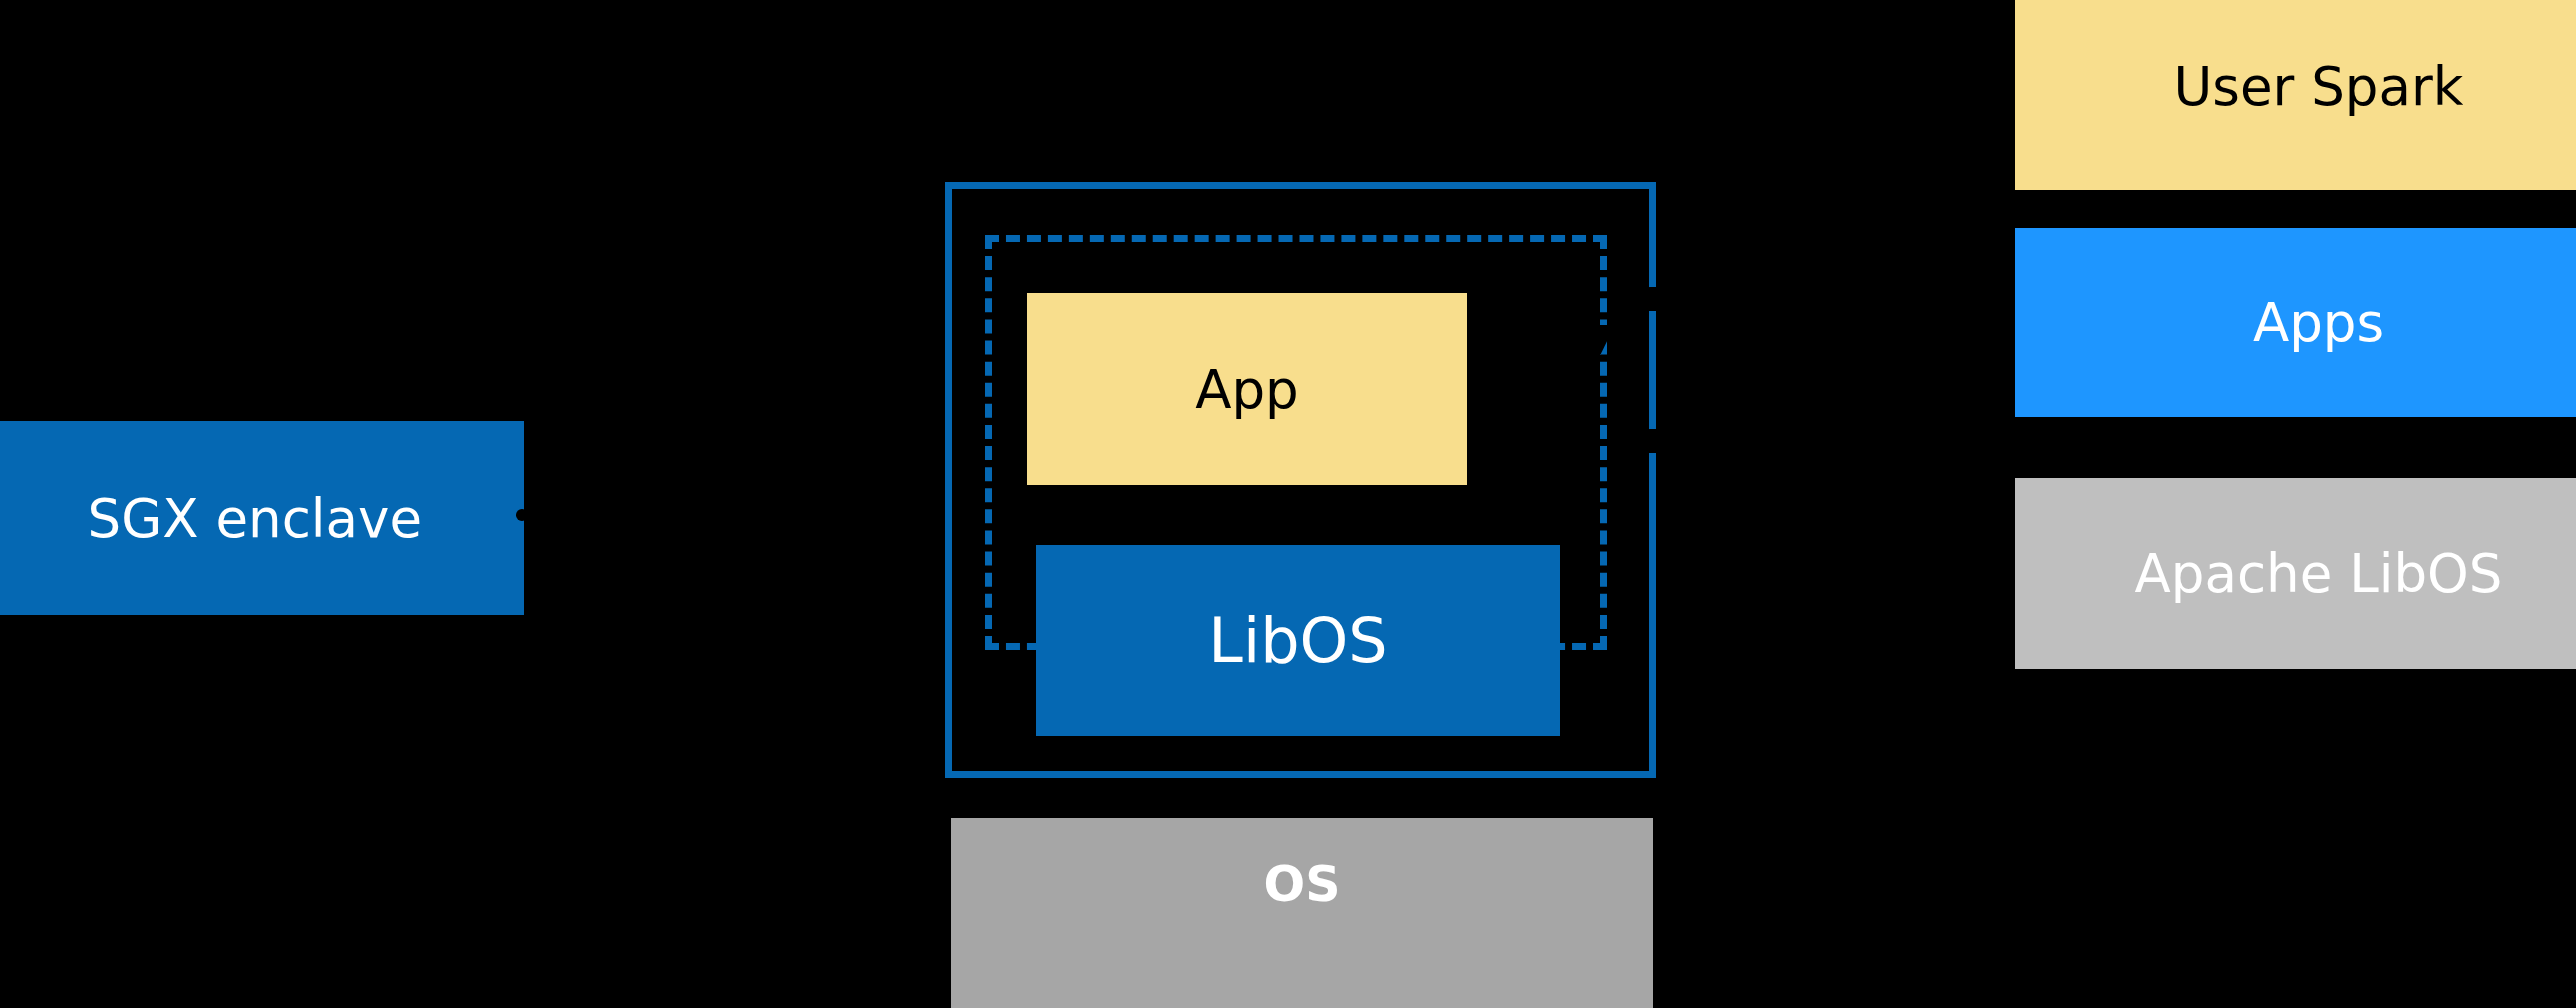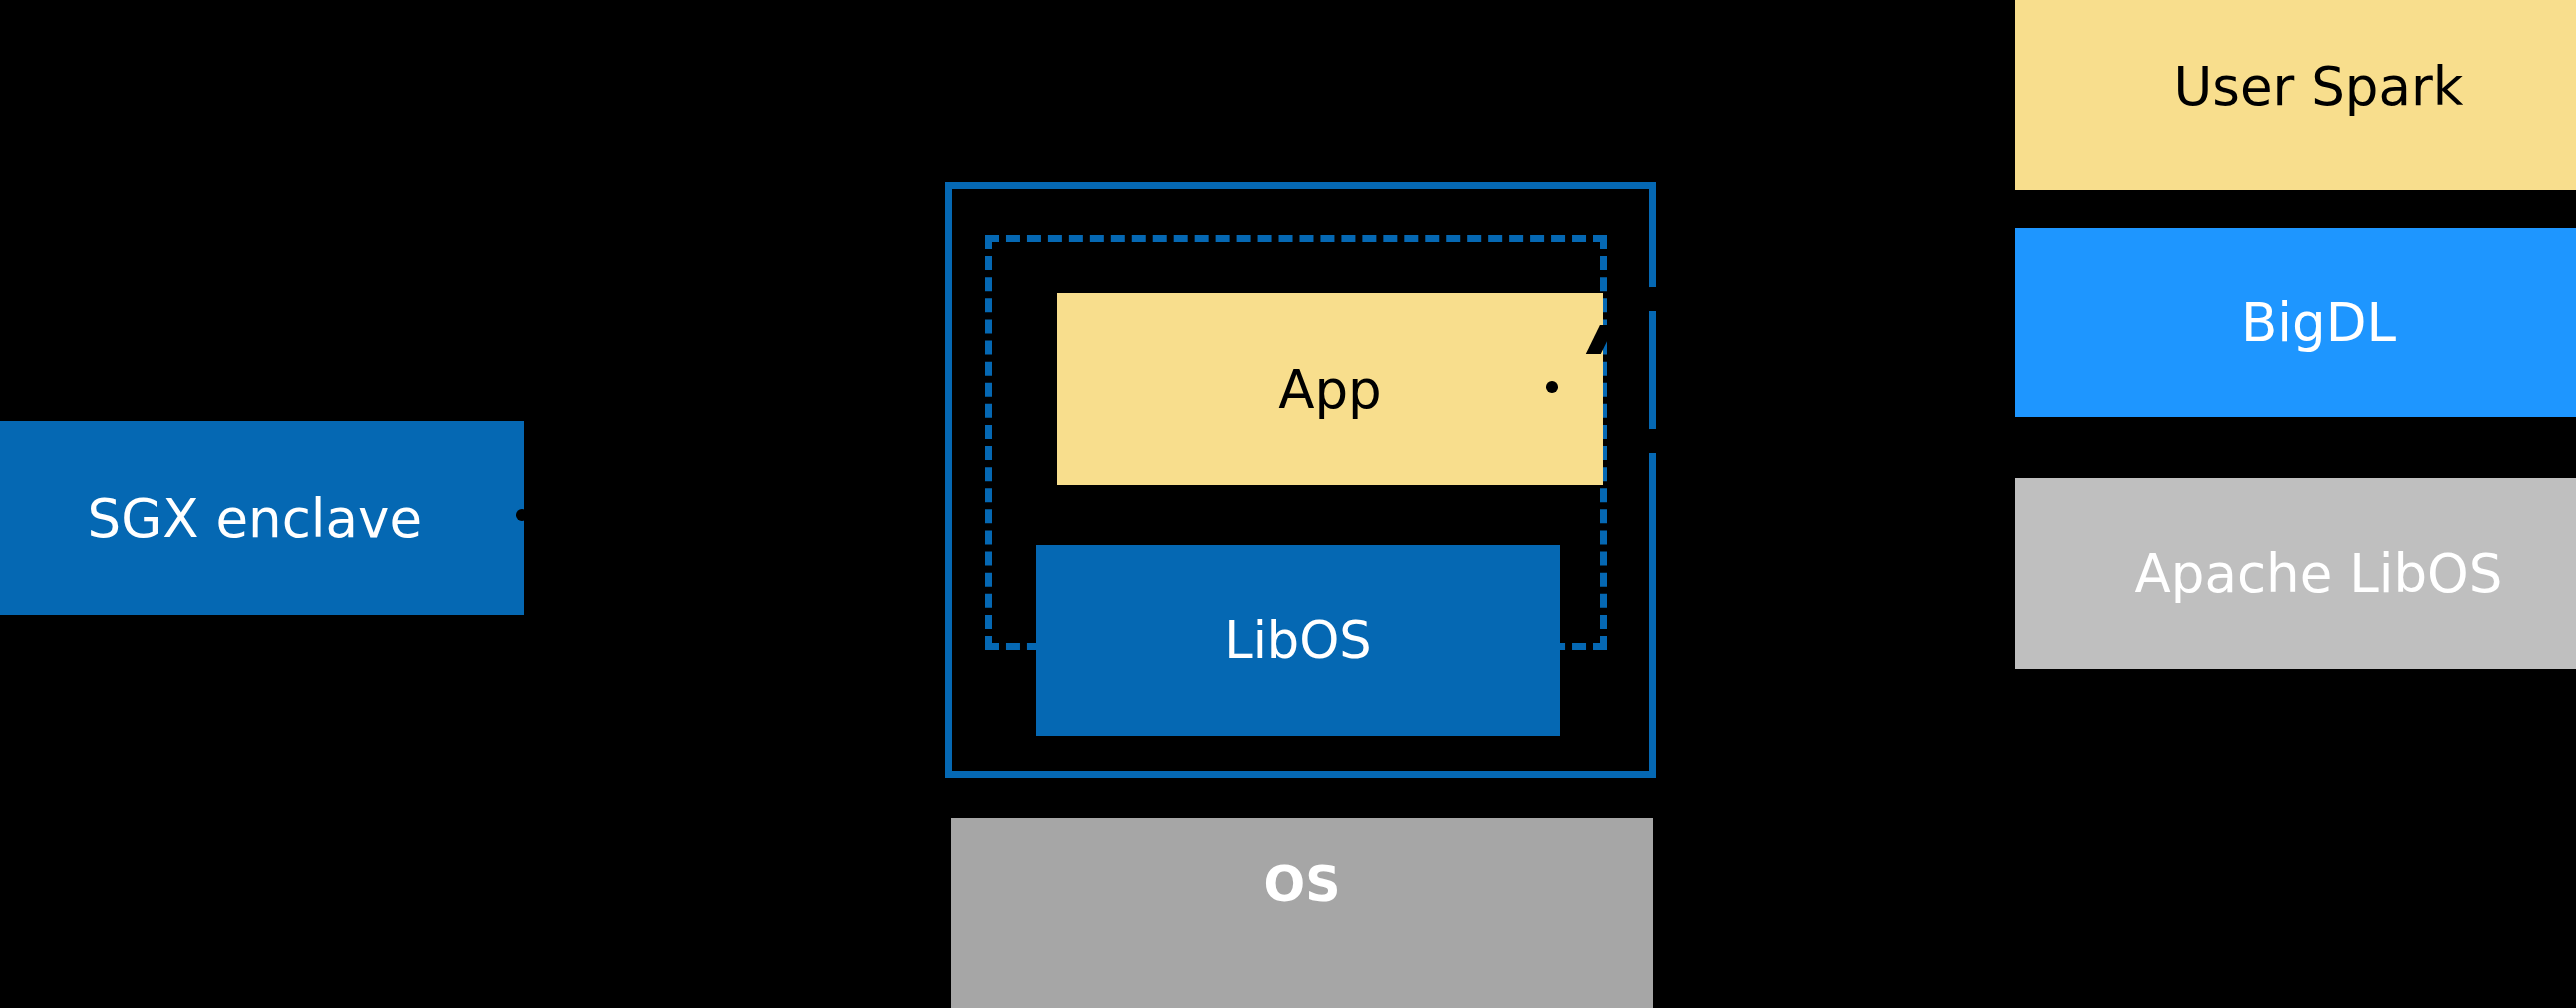--- a/index.html
+++ b/index.html
@@ -50,36 +50,36 @@
   }
   #libos-outline {
     left: 985px;
     top: 235px;
     width: 622px;
     height: 415px;
     border: 7.5px dashed #0568B3;
     background: transparent;
   }
   #app-box {
-    left: 1057px;
+    left: 1027px;
     top: 293px;
-    width: 546px;
+    width: 440px;
     height: 192px;
     background: #F8DE8D;
     color: #000000;
     font-size: 53px;
   }
   #libos-box {
     left: 1036px;
     top: 545px;
     width: 524px;
     height: 191px;
     background: #0568B3;
     color: #ffffff;
-    font-size: 51px;
+    font-size: 62px;
   }
   #os-box {
     left: 951px;
     top: 818px;
     width: 702px;
     height: 218px;
     background: #A6A6A6;
     color: #ffffff;
     font-size: 49px;
     font-weight: bold;
@@ -181,20 +181,20 @@
   </div>
 
   <div class="leader-seg" id="leader-seg-upper"></div>
   <div class="leader-seg" id="leader-seg-lower"></div>
   <div class="leader-seg" id="leader-seg-dash"></div>
 
   <div class="box" id="user-apps-box">
     <span class="label">User Spark</span>
   </div>
   <div class="box" id="bigdl-box">
-    <span class="label">BigDL</span>
+    <span class="label">Apps</span>
   </div>
   <div class="box" id="apache-spark-box">
     <span class="label">Apache LibOS</span>
   </div>
 
 </div>
 
 
 </body></html>

